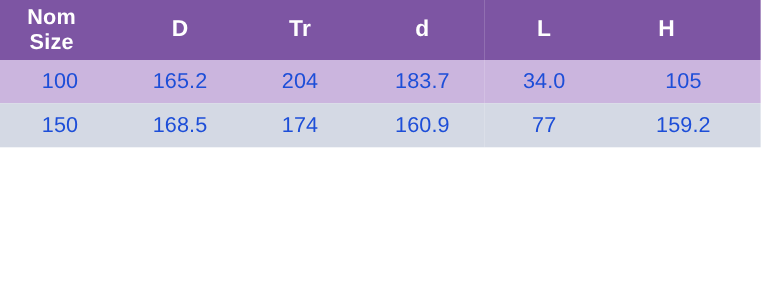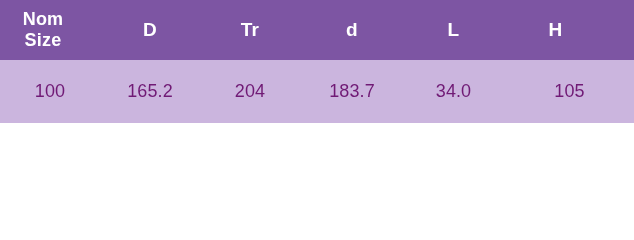--- a/index.html
+++ b/index.html
@@ -23,21 +23,21 @@
 
   .spec-table col.c-nom { width: 100px; }
   .spec-table col.c-d   { width: 100px; }
   .spec-table col.c-tr  { width: 100px; }
   .spec-table col.c-dd  { width: 104px; }
   .spec-table col.c-l   { width: 101px; }
   .spec-table col.c-h   { width: 129px; }
 
   thead tr.header-row {
     background: #7d55a3;
-    height: 60px;
+    height: 50px;
   }
 
   thead th {
     color: #ffffff;
     font-size: 19px;
     font-weight: bold;
     text-align: center;
     vertical-align: middle;
     padding: 0;
     line-height: 1.12;
@@ -54,21 +54,21 @@
     background: #cbb5de;
     height: 35px;
   }
 
   tbody tr.data-row-2 {
     background: #d4d9e4;
     height: 36px;
   }
 
   tbody td {
-    color: #701a75;
+    color: #1d4ed8;
     font-size: 18px;
     font-weight: normal;
     text-align: center;
     vertical-align: middle;
     padding: 0;
     letter-spacing: 0.1px;
   }
 
   tbody td.cell-h { }
   thead th.col-h  { padding-right: 28px; }
@@ -103,14 +103,22 @@
   </thead>
   <tbody>
     <tr class="data-row-1">
       <td>100</td>
       <td>165.2</td>
       <td>204</td>
       <td class="cell-d2">183.7</td>
       <td class="cell-l">34.0</td>
       <td class="cell-h">105</td>
     </tr>
+    <tr class="data-row-2">
+      <td>150</td>
+      <td>168.5</td>
+      <td>174</td>
+      <td class="cell-d2">160.9</td>
+      <td class="cell-l">77</td>
+      <td class="cell-h">159.2</td>
+    </tr>
   </tbody>
 </table>
 
 </body></html>

